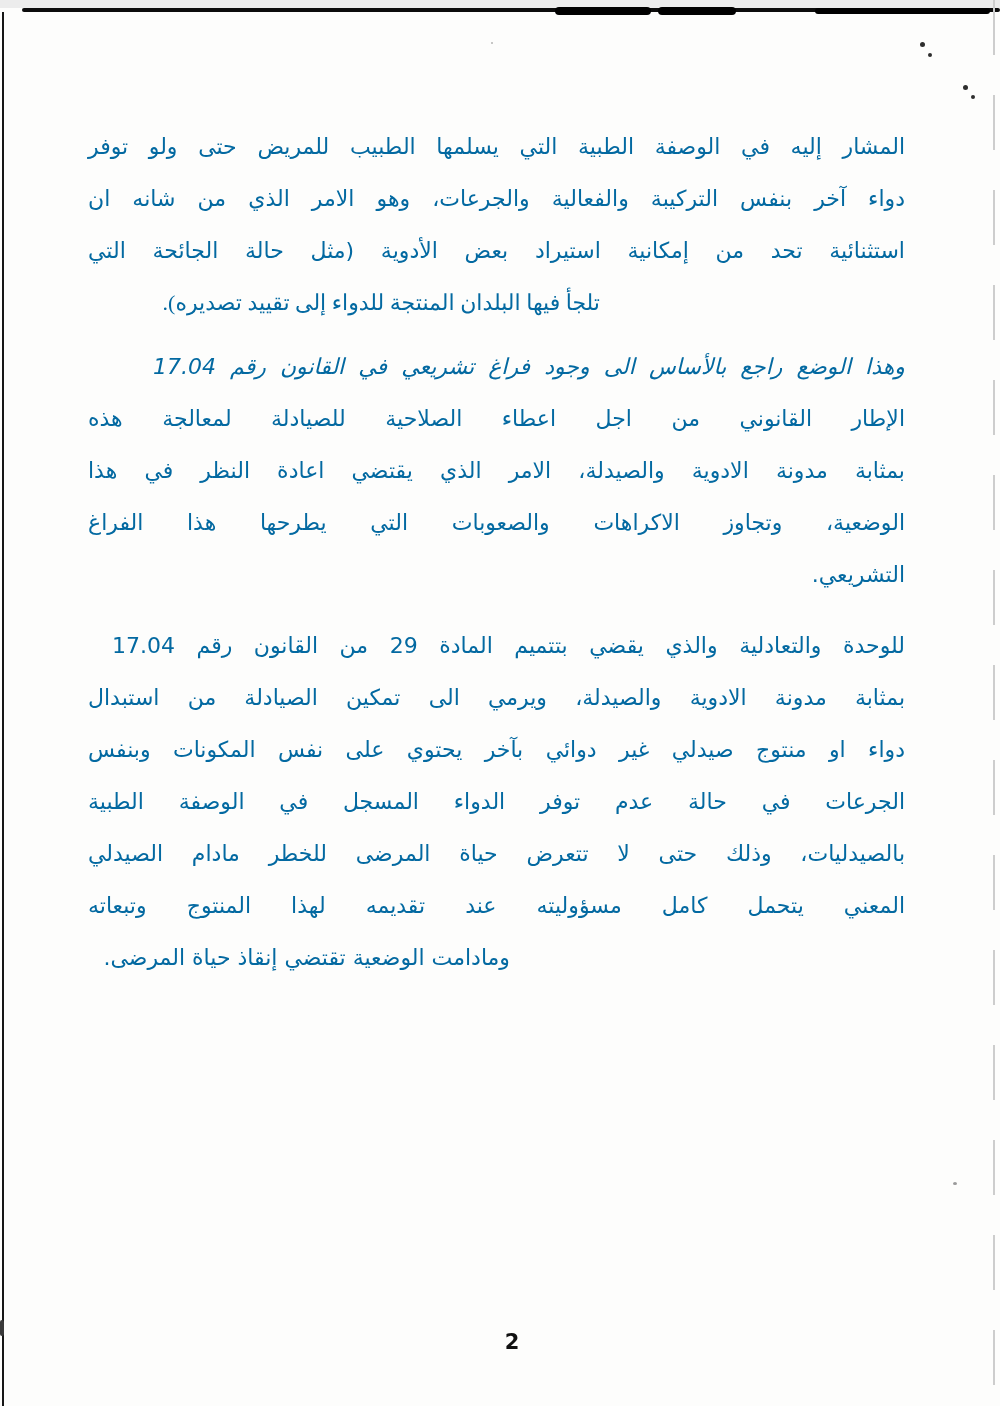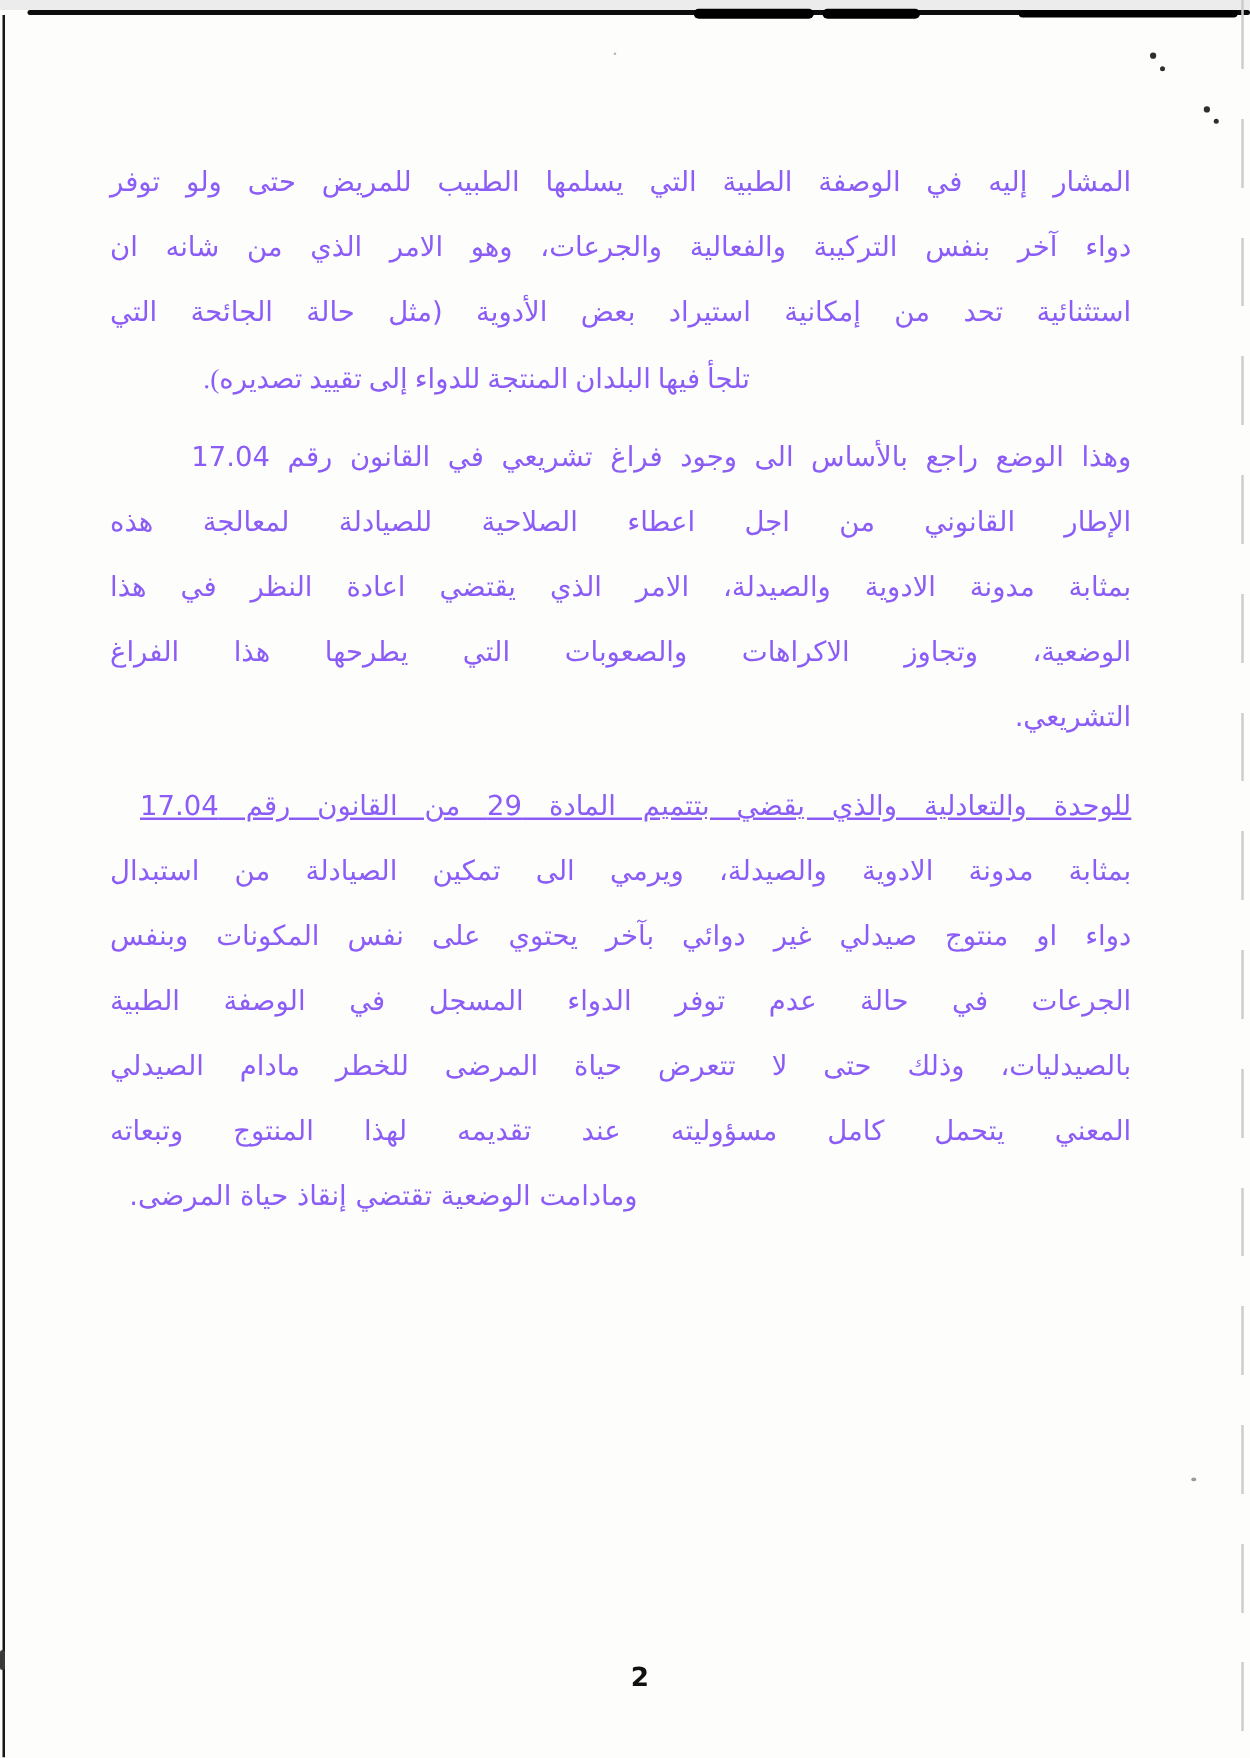--- a/index.html
+++ b/index.html
@@ -69,33 +69,33 @@
   .speck-d { left: 971px; top: 95px;  width: 4px; height: 4px; }
   .speck-e { left: 953px; top: 1182px; width: 4px; height: 3px; background:#9a9a9a; }
   .speck-f { left: 491px; top: 42px;  width: 2px; height: 2px; background:#b5b5b5; }
 
   
   .textblock {
     position: absolute;
     left: 88px; top: 121px;
     width: 817px;
     direction: rtl;
-    color: #8b5cf6;
+    color: #0369a1;
     font-size: 22px;
     line-height: 52px;
   }
   .para { margin: 0; padding: 0; }
   .para-2 { margin-top: 12px; }
   .para-3 { margin-top: 19px; }
   .ln {
     text-align: justify;
     text-align-last: justify;
   }
-  .ln-pl65 { padding-left: 65px; }
-  .ln-pl24 { padding-left: 24px; text-decoration: underline; }
+  .ln-pl65 { padding-left: 65px; font-style: italic; }
+  .ln-pl24 { padding-left: 24px; }
   .ln-last {
     text-align: right;
     text-align-last: right;
     white-space: nowrap;
   }
   .ln-ind305 { padding-right: 305px; font-family: Liberation Serif, serif; }
   .ln-ind395 { padding-right: 395px; }
 
   
   .page-number {

